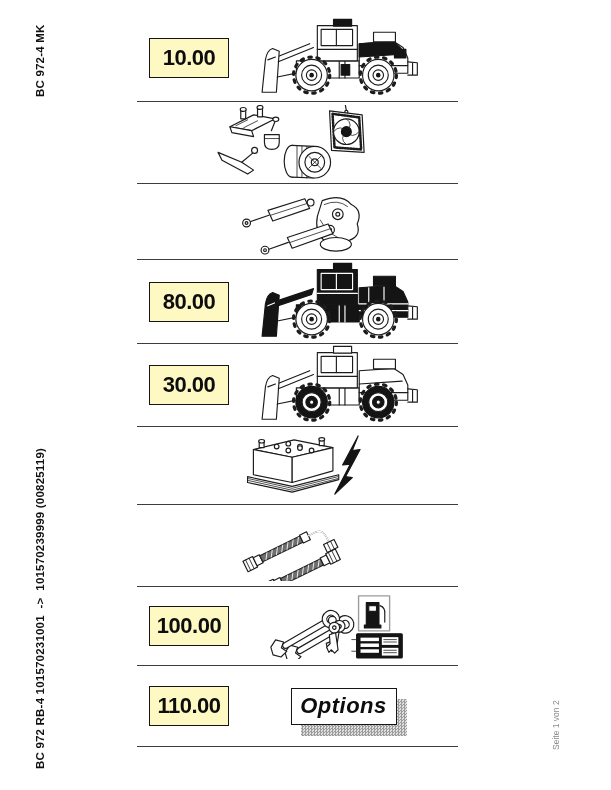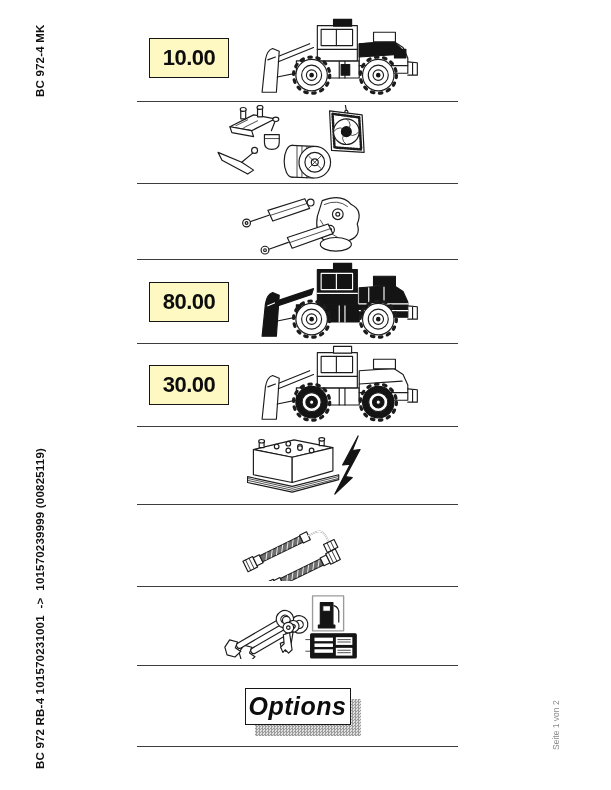--- a/index.html
+++ b/index.html
@@ -31,21 +31,21 @@
   .illus .dash{stroke-dasharray:2.6 6;stroke-width:3.4;fill:none;}
   .illus .hatch{stroke-dasharray:1.5 1.5;stroke-width:2.6;}
   .illus .thin{stroke-width:.8;}
 
   
   .options-wrap{position:relative;}
   .options-shadow{position:absolute;left:10px;top:11px;width:106px;height:37px;
      background:repeating-conic-gradient(#9c9c9c 0% 25%,#e0e0e0 0% 50%) 0 0/3px 3px;}
   .options-box{position:relative;width:106px;height:37px;border:1.6px solid #151515;background:#fff;
      display:flex;align-items:center;justify-content:center;box-sizing:border-box;}
-  .options-text{font-style:italic;font-weight:700;font-size:25px;color:#0d0d0d;letter-spacing:.5px;}
+  .options-text{font-style:italic;font-weight:700;font-size:22px;color:#0d0d0d;letter-spacing:.5px;}
 </style>
 </head>
 <body>
 
 <div class="sheet">
 
   <span class="vlabel top">BC 972-4 MK</span>
   <span class="vlabel bottom">BC 972 RB-4 101570231001  -&gt;  101570239999 (00825119)</span>
   <span class="page-ind">Seite 1 von 2</span>
 
@@ -270,20 +270,23 @@
             <path class="ws thin" d="M50,65 l4,-6 M56,65 l4,-6 M62,65 l4,-6 M68,65 l4,-6 M74,65 l4,-6 M80,65 l4,-6 M86,65 l4,-6"></path>
             <rect class="w" x="92" y="57.5" width="7" height="9"></rect>
             <rect class="w" x="99" y="56" width="11" height="12"></rect>
               <path class="thin" d="M102,56 v12 M106,56 v12"></path>
           </g>
         </svg>
       </div>
     </div>
 
     <div class="row" style="height:79px">
+      <div class="code-box">
+        <span class="code">100.00</span>
+      </div>
       <div class="fig">
         <svg class="illus" viewBox="0 0 164 68" width="162" height="66">
 
           <g transform="rotate(-30 46 40) translate(10,12)">
             <path class="w" d="M12,30 L4,34 L2,42 L8,48 L16,46 L13,40 L18,36 Z"></path>
             <rect class="w" x="15" y="37" width="52" height="6" rx="3"></rect>
             <circle class="w" cx="72" cy="40" r="9"></circle>
               <circle cx="72" cy="40" r="4.2"></circle>
           </g>
 
@@ -325,20 +328,23 @@
             <rect class="w" x="121" y="45.5" width="17" height="8" style="stroke:none"></rect>
             <path class="thin" d="M123,48 h13 M123,50.5 h13"></path>
             <rect class="w" x="121" y="56.5" width="17" height="8" style="stroke:none"></rect>
             <path class="thin" d="M123,59 h13 M123,61.5 h13"></path>
           </g>
         </svg>
       </div>
     </div>
 
     <div class="row" style="height:81px">
+      <div class="code-box">
+        <span class="code">110.00</span>
+      </div>
       <div class="fig">
         <div class="options-wrap">
           <div class="options-shadow"></div>
           <div class="options-box">
             <span class="options-text">Options</span>
           </div>
         </div>
       </div>
     </div>
 

